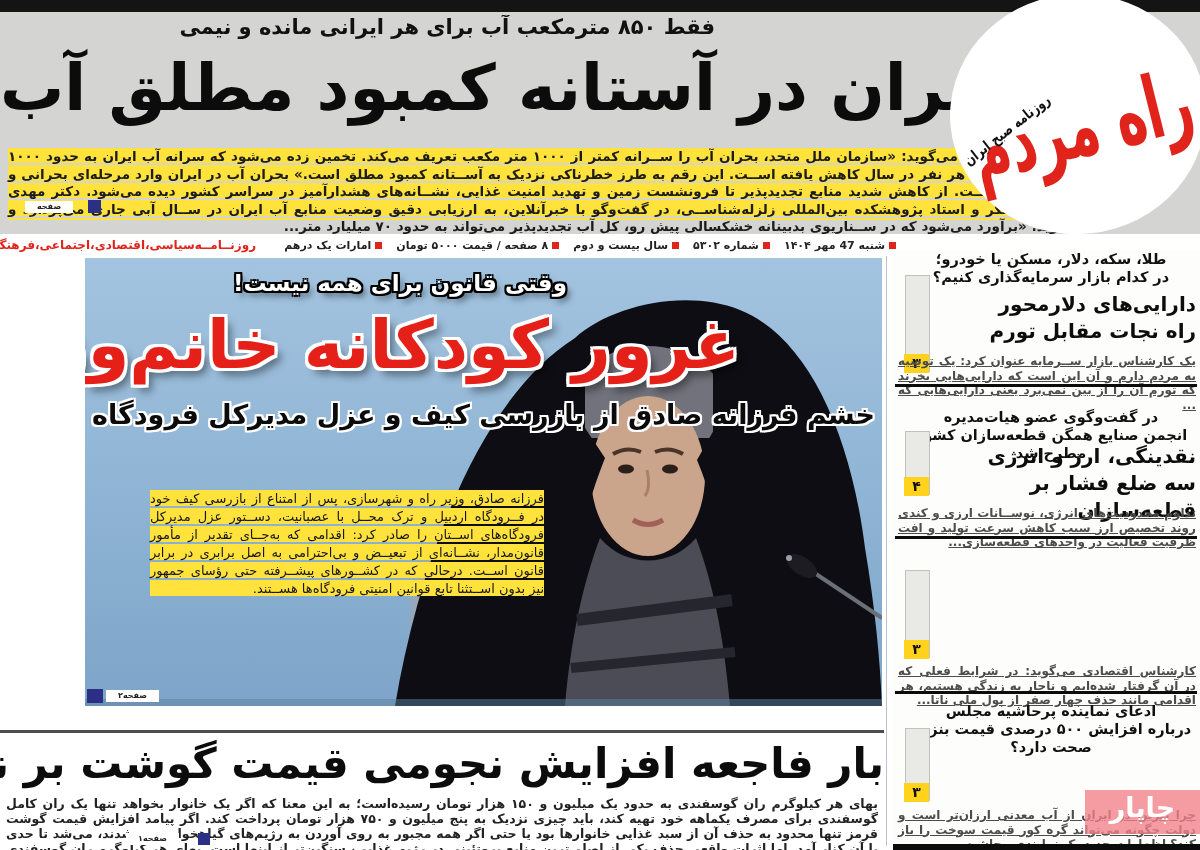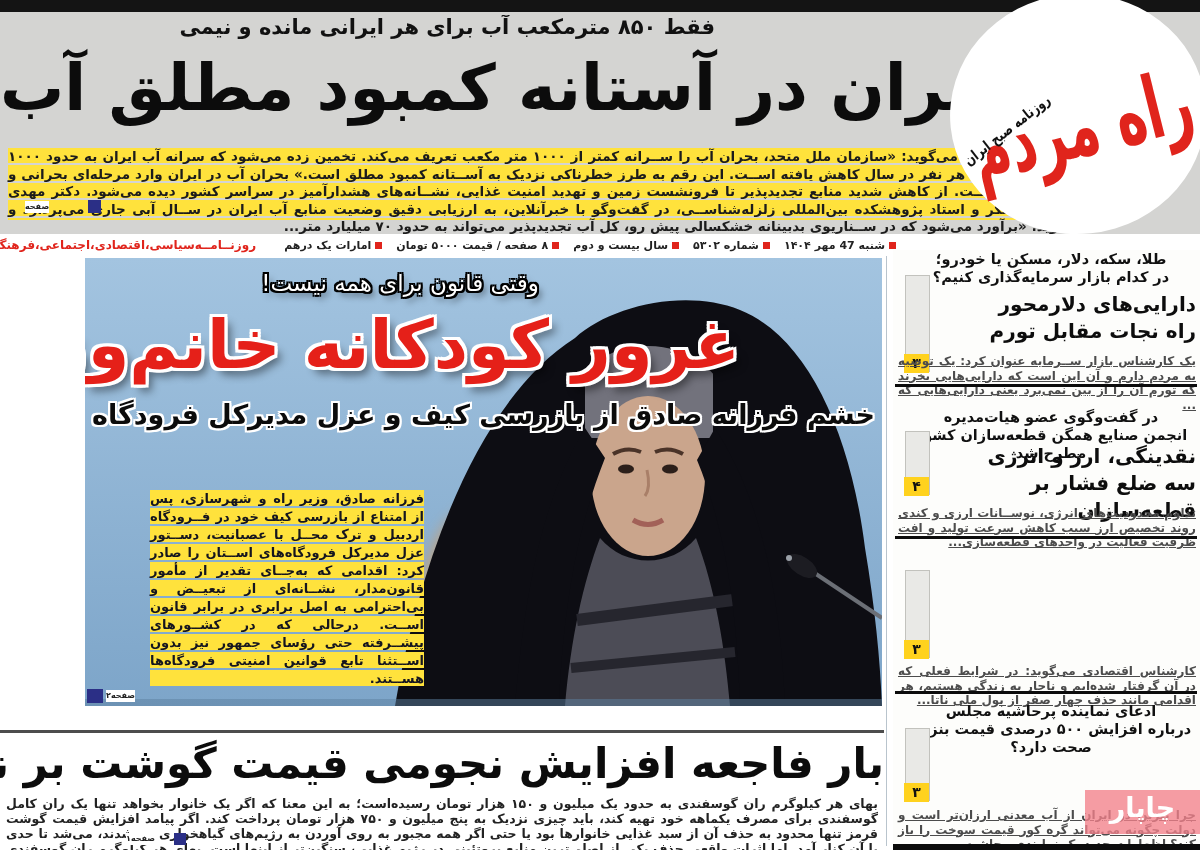--- a/index.html
+++ b/index.html
@@ -8,43 +8,43 @@
   
   #topstrip{left:0;top:0;width:1200px;height:12px;background:#141414;}
   #grayband{left:0;top:12px;width:1200px;height:222px;background:#d4d4d2;}
   #top-kicker{left:175px;top:15px;width:540px;height:26px;font-size:21px;font-weight:900;color:#111;
     text-align:center;white-space:nowrap;overflow:hidden;}
   #main-headline{left:0px;top:38px;width:1090px;height:104px;font-size:64px;font-weight:900;color:#0c0c0c;
     text-align:left;direction:rtl;white-space:nowrap;overflow:hidden;line-height:100px;letter-spacing:-1px;}
   #lead{left:8px;top:148px;width:1080px;height:72px;font-size:13.5px;line-height:17.5px;font-weight:700;color:#1c1c1c;
     text-align:justify;text-align-last:right;
     background:repeating-linear-gradient(to bottom,#ffe23c 0 15.5px,#d4d4d2 15.5px 17.5px);}
-  .pg-label{font-size:8px;font-weight:700;color:#222;background:#fff;padding:1px 0;line-height:10px;}
+  .pg-label{font-size:8px;font-weight:700;color:#222;background:#fff;padding:1px 12px;line-height:10px;}
   .pg-square{width:13px;height:13px;background:#2b2f86;display:inline-block;}
   
   #logo{left:948px;top:-6px;width:256px;height:246px;}
   
   #dateline{left:4px;top:237px;width:892px;height:16px;display:flex;align-items:center;gap:14px;
     font-size:11px;font-weight:700;color:#222;white-space:nowrap;}
   #dateline .sq{width:7px;height:7px;background:#e0241c;display:inline-block;margin-left:4px;}
   #dateline .spacer{flex:1;}
   #edition-line{color:#e0241c;font-size:12px;font-weight:800;}
   
   #photo{left:85px;top:258px;width:797px;height:448px;overflow:hidden;}
   #photo svg{position:absolute;left:0;top:0;}
   .outline-black{color:#fff;text-shadow:-2px 0 0 #000,2px 0 0 #000,0 -2px 0 #000,0 2px 0 #000,
     -2px -2px 0 #000,2px 2px 0 #000,-2px 2px 0 #000,2px -2px 0 #000,4px 5px 6px rgba(0,0,0,.5);}
   .outline-white{color:#0b0b0b;text-shadow:-2px 0 0 #fff,2px 0 0 #fff,0 -2px 0 #fff,0 2px 0 #fff,
     -2px -2px 0 #fff,2px 2px 0 #fff,-2px 2px 0 #fff,2px -2px 0 #fff;}
-  #photo-kicker{left:95px;top:12px;width:440px;font-size:23px;font-weight:400;text-align:center;white-space:nowrap;}
+  #photo-kicker{left:95px;top:12px;width:440px;font-size:23px;font-weight:700;text-align:center;white-space:nowrap;}
   #photo-headline{left:5px;top:48px;width:650px;font-size:67px;font-weight:900;text-align:center;white-space:nowrap;
     color:#e52019;text-shadow:-3px 0 0 #fff,3px 0 0 #fff,0 -3px 0 #fff,0 3px 0 #fff,-3px -3px 0 #fff,
     3px 3px 0 #fff,-3px 3px 0 #fff,3px -3px 0 #fff,6px 7px 8px rgba(0,0,0,.45);}
   #photo-sub{left:0px;top:141px;width:790px;font-size:27px;font-weight:900;text-align:center;white-space:nowrap;}
-  #photo-body{left:65px;top:232px;width:274px;font-size:13px;line-height:18px;font-weight:700;color:#15151f;
+  #photo-body{left:65px;top:232px;width:394px;font-size:13px;line-height:18px;font-weight:400;color:#15151f;
     text-align:justify;text-align-last:right;
     background:repeating-linear-gradient(to bottom,#ffe23c 0 16px,rgba(0,0,0,0) 16px 18px);}
   #photo-pg{left:2px;top:430px;height:15px;display:flex;align-items:center;gap:3px;}
   
   #vrule{left:886px;top:256px;width:1px;height:590px;background:#b9c4cd;}
   
   #sidebar{left:893px;top:250px;width:307px;height:600px;background:#fdfdfb;}
   .s-kicker{position:absolute;right:4px;width:290px;font-size:14.5px;line-height:18px;font-weight:900;color:#111;
     text-align:center;white-space:pre-line;}
   .s-bar{position:absolute;left:12px;width:23px;background:#e9e9e6;border:1px solid #c2c2bd;}

